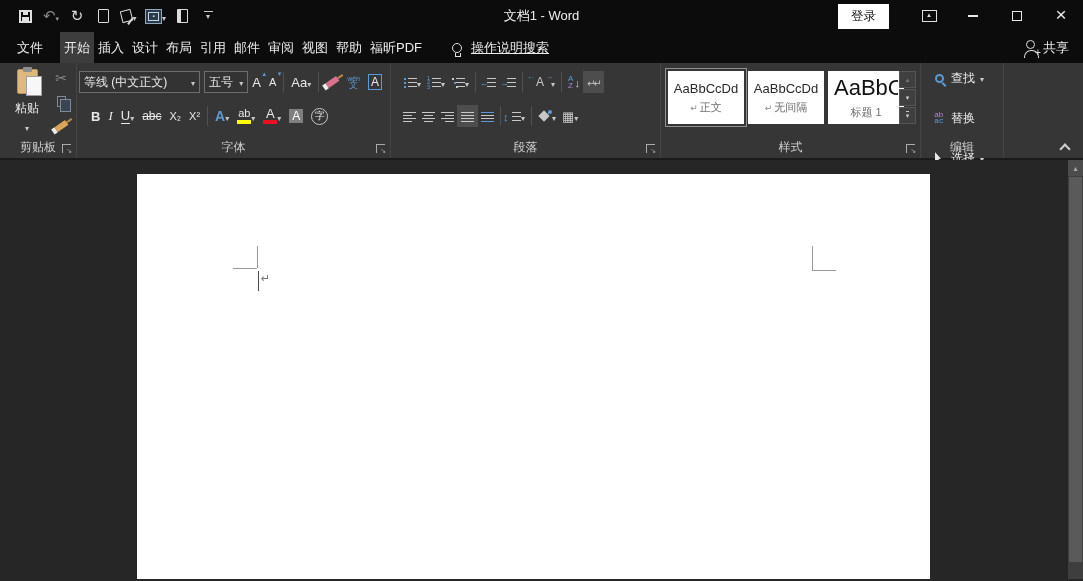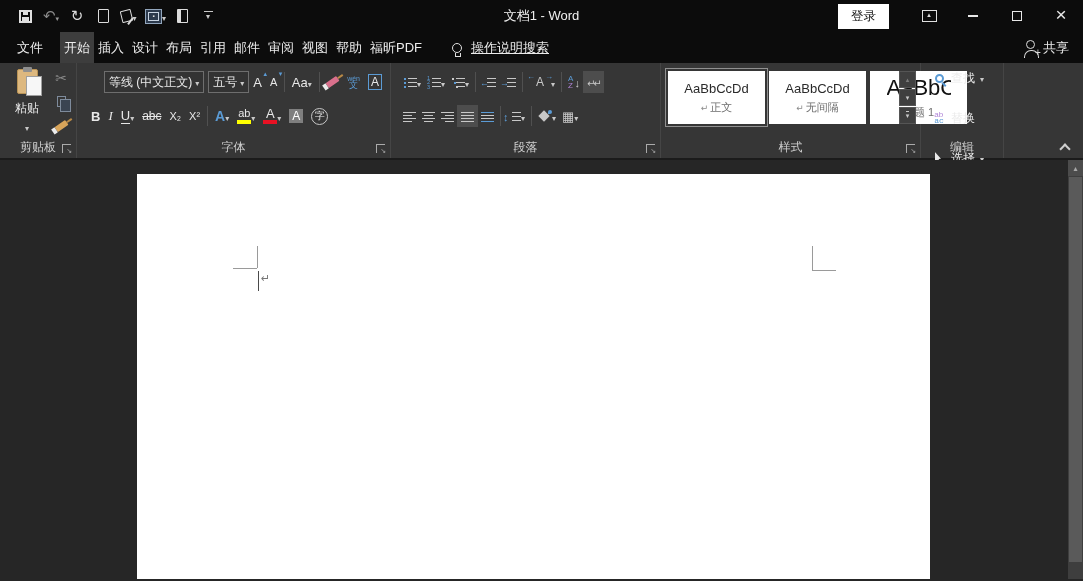--- a/index.html
+++ b/index.html
@@ -72,21 +72,21 @@
   .mini-col{ position:absolute; right:4px; top:4px; display:flex; flex-direction:column; gap:3px; }
   .mini-btn{ width:22px; height:21px; display:flex; align-items:center; justify-content:center; }
   .g-cut::before{ content:"✂"; font-size:14px; color:#8a8a8a; }
   .ic-copy{ position:relative; width:9px; height:11px; border:1px solid #7e8b9c; }
   .ic-copy::after{ content:""; position:absolute; left:2px; top:2px; width:9px; height:11px; border:1px solid #7e8b9c; background:#3a4452; }
   .ic-painter{ position:relative; width:13px; height:6px; background:#d9a55a; border-radius:1px; transform:rotate(-35deg); }
   .ic-painter::before{ content:""; position:absolute; left:-4px; top:0; width:4px; height:6px; background:#ececec; }
   .ic-painter::after{ content:""; position:absolute; right:-6px; top:2px; width:6px; height:2px; background:#b98a46; }
   
   .grp-font{ width:314px; }
-  .fg-row1{ position:absolute; left:27px; top:8px; right:4px; display:flex; align-items:flex-end; }
+  .fg-row1{ position:absolute; left:2px; top:8px; right:4px; display:flex; align-items:flex-end; }
   .fg-row2{ position:absolute; left:10px; top:42px; right:4px; display:flex; align-items:center; }
   .combo{ height:22px; background:#333333; border:1px solid #6e6e6e; display:flex; align-items:center; font-size:12px; color:#ececec; padding:0 4px; }
   .combo .val{ overflow:hidden; white-space:nowrap; flex:1; }
   .combo .caret{ margin-left:3px; }
   .combo-name{ width:127px; }
   .combo-size{ width:46px; margin-left:4px; }
   .letter{ font-size:13px; color:#e8e8e8; }
   .fbtn{ display:flex; align-items:center; justify-content:center; height:22px; padding:0 4px; position:relative; }
   .tick-up::after{ content:"▴"; position:absolute; top:-1px; right:-1px; font-size:7px; color:#5b9bd5; }
   .tick-dn::after{ content:"▾"; position:absolute; top:-1px; right:-1px; font-size:7px; color:#5b9bd5; }
@@ -134,21 +134,21 @@
   .sort-stack .a{ font-size:8px; color:#5b9bd5; }
   .sort-stack .z{ font-size:8px; color:#b085d8; }
   .sort-arrow::before{ content:"↓"; font-size:11px; color:#c8c8c8; }
   .asian-a{ position:relative; font-size:12px; color:#c8c8c8; padding:0 7px; }
   .asian-a::before{ content:"←"; position:absolute; left:-2px; top:-3px; font-size:8px; color:#5b9bd5; }
   .asian-a::after{ content:"→"; position:absolute; right:-2px; top:-3px; font-size:8px; color:#5b9bd5; }
   .ic-marks::before{ content:"↵↵"; font-size:10px; letter-spacing:-2px; color:#c8c8c8; }
   
   .grp-styles{ width:260px; }
   .cards{ position:absolute; left:7px; top:8px; display:flex; gap:4px; }
-  .card{ width:97px; height:53px; background:#ffffff; display:flex; flex-direction:column; align-items:center; justify-content:center; overflow:hidden; }
+  .card{ width:76px; height:53px; background:#ffffff; display:flex; flex-direction:column; align-items:center; justify-content:center; overflow:hidden; }
   .card.selected{ outline:1.5px solid #909090; outline-offset:2px; }
   .card .preview{ font-size:13px; color:#2a2a2a; white-space:nowrap; overflow:hidden; max-width:72px; }
   .card .preview.h1{ font-size:22px; color:#111; max-width:64px; letter-spacing:0; }
   .card .stylename{ font-size:11px; color:#6e6e6e; margin-top:4px; white-space:nowrap; }
   .card .mark{ font-size:9px; color:#8a8a8a; margin-right:2px; }
   .style-scroll{ position:absolute; right:4px; top:8px; width:17px; display:flex; flex-direction:column; gap:1px; }
   .ss-btn{ height:17px; background:#3f3f3f; border:1px solid #555; display:flex; align-items:center; justify-content:center; }
   .ss-btn.dim::after{ content:"▴"; font-size:7px; color:#7a7a7a; }
   .ss-btn.dn::after{ content:"▾"; font-size:7px; color:#c8c8c8; }
   .ss-btn.more::after{ content:"▾"; font-size:7px; color:#c8c8c8; border-top:1px solid #c8c8c8; }

